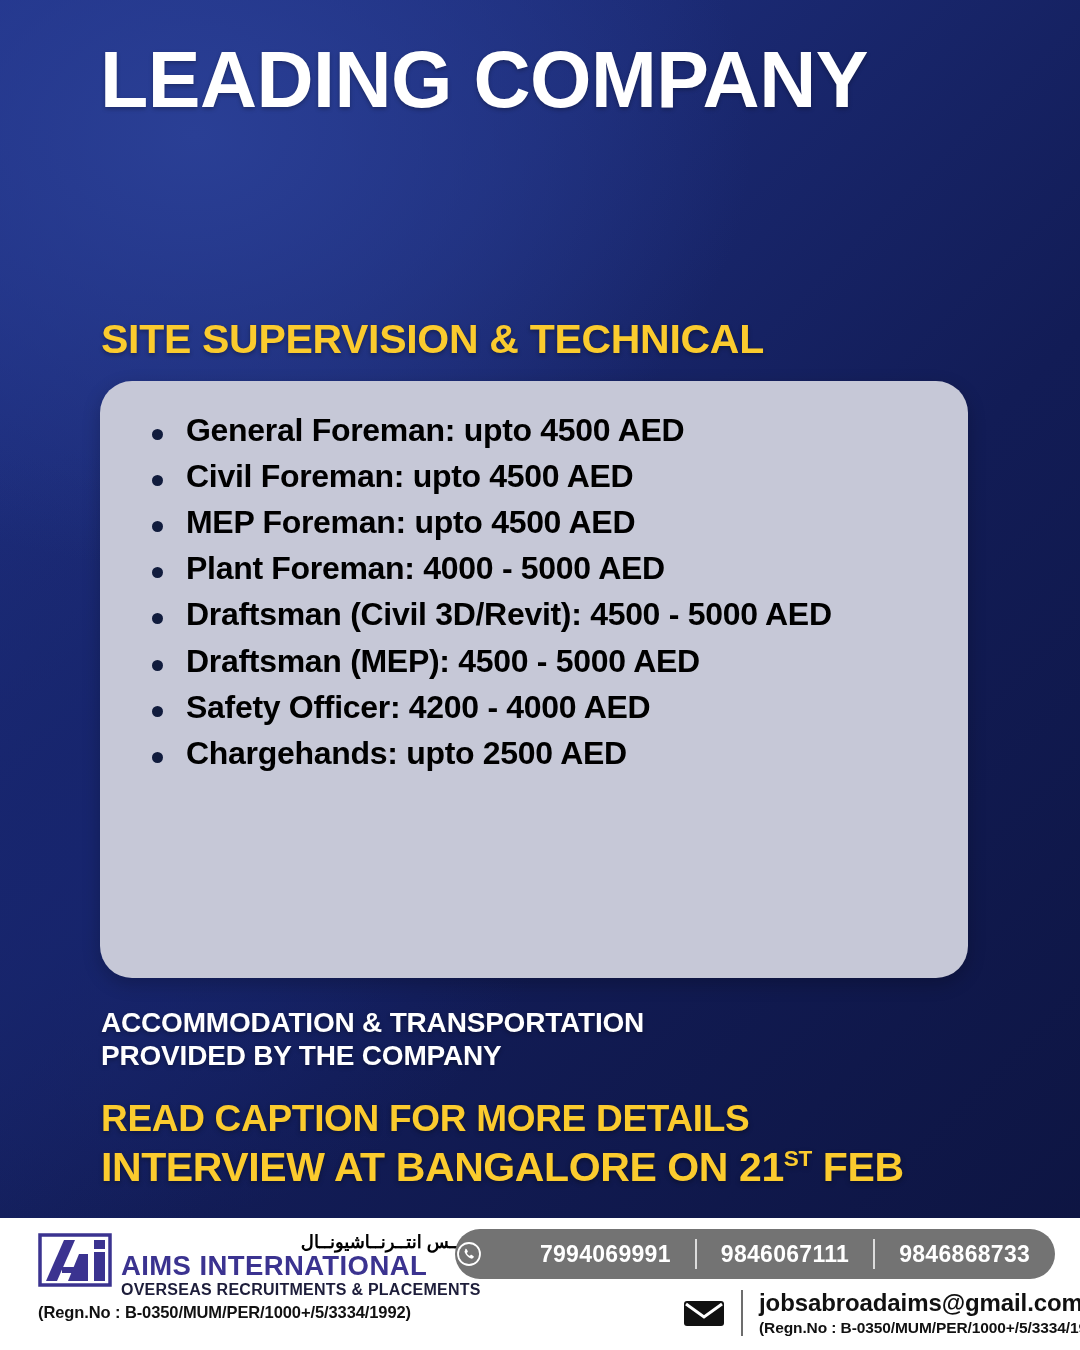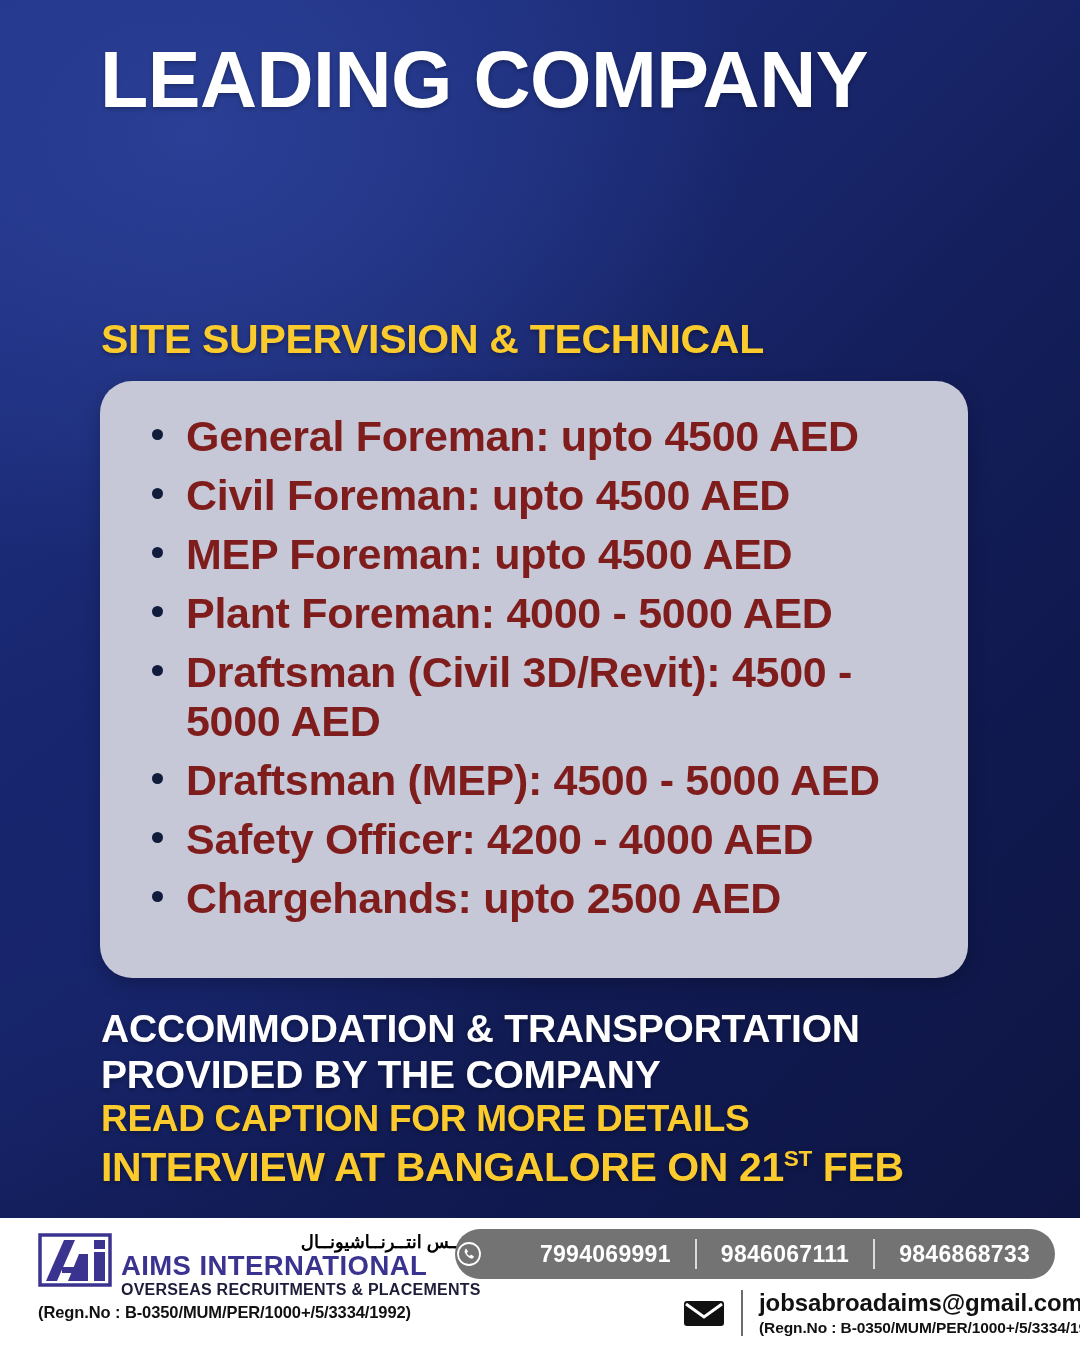--- a/index.html
+++ b/index.html
@@ -55,41 +55,41 @@
     background:#c6c8d7;
     border-radius:32px;
     box-shadow:0 6px 18px rgba(0,0,0,0.22);
     padding:31px 36px 20px 36px;
   }
   .jobs-list { list-style:none; }
   .job-item {
     position:relative;
     padding-left:50px;
     margin-bottom:9px;
-    font-size:43px;
+    font-size:32px;
     font-weight:bold;
     line-height:1.16;
-    color:#7f1d1d;
+    color:#000000;
     letter-spacing:-0.3px;
   }
   .job-item::before {
     content:"";
     position:absolute;
     left:16px; top:17px;
     width:11px; height:11px;
     border-radius:50%;
     background:#111c3d;
   }
 
   
   .benefit {
     position:absolute;
     left:101px; top:1006px;
     width:900px;
-    font-size:39px;
+    font-size:28px;
     font-weight:bold;
     line-height:1.18;
     color:#ffffff;
     text-transform:uppercase;
     letter-spacing:-0.2px;
     text-shadow:0 2px 4px rgba(0,0,0,0.3);
   }
   .benefit span { display:block; white-space:nowrap; }
 
   .cta-caption {

